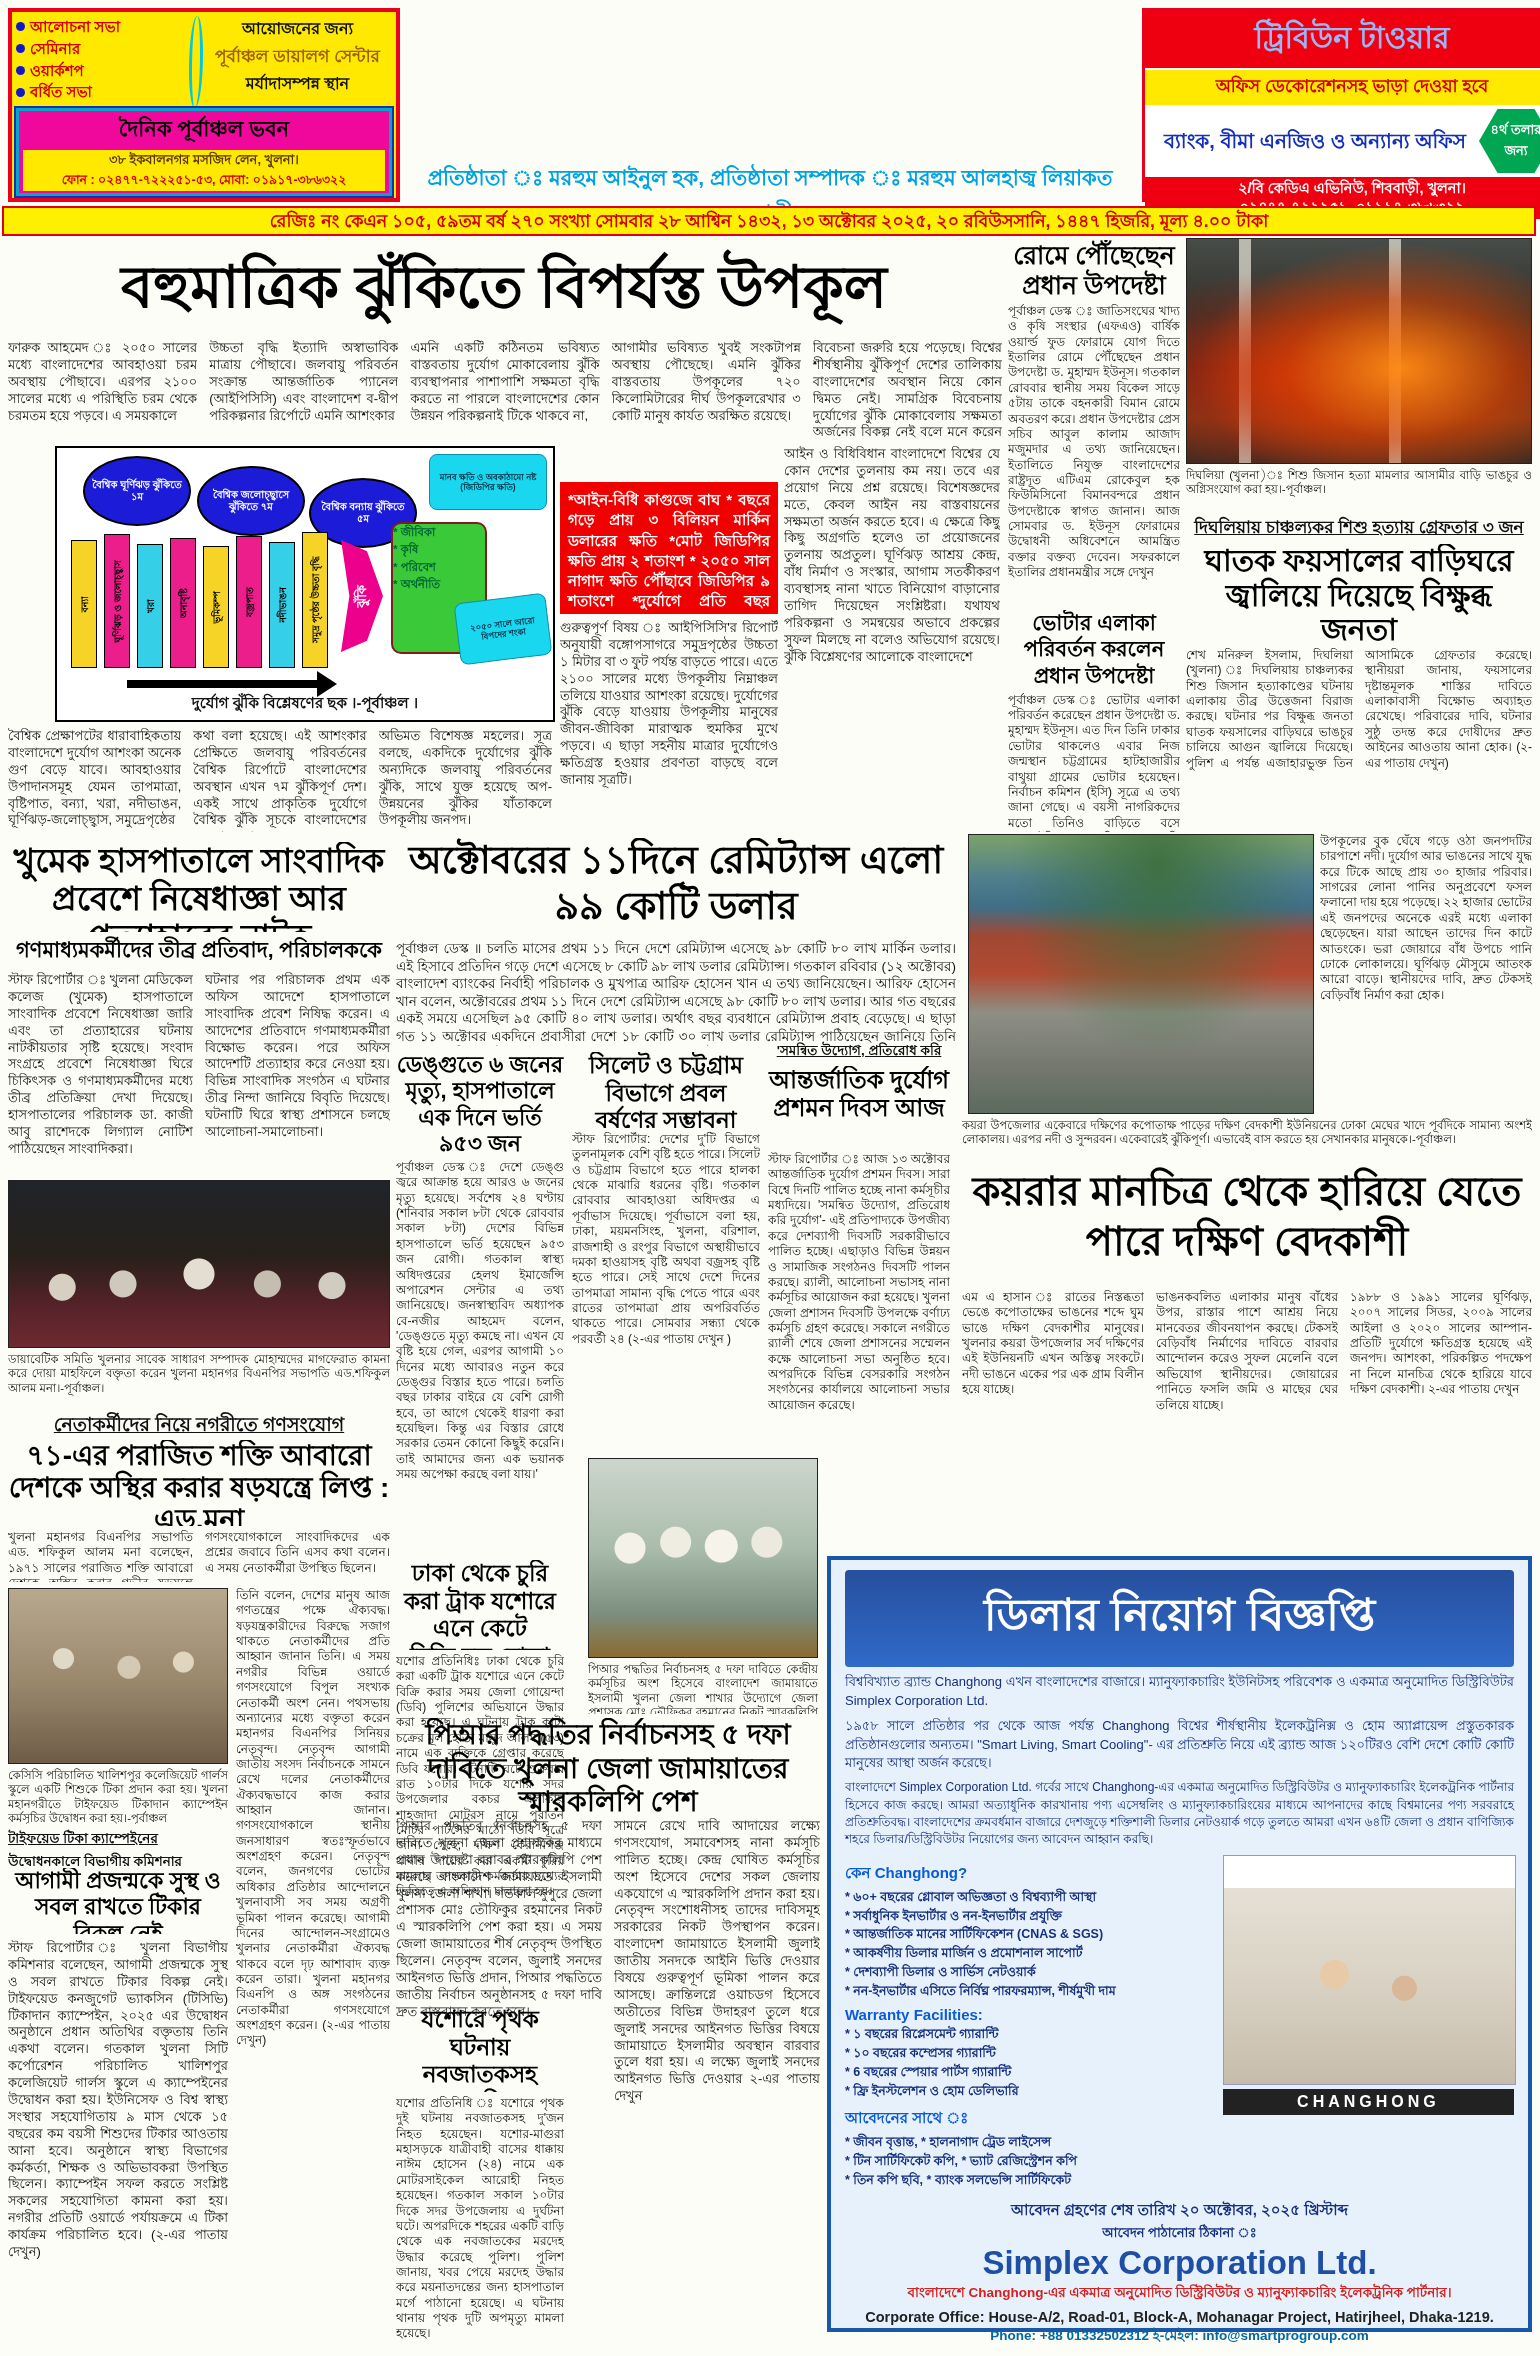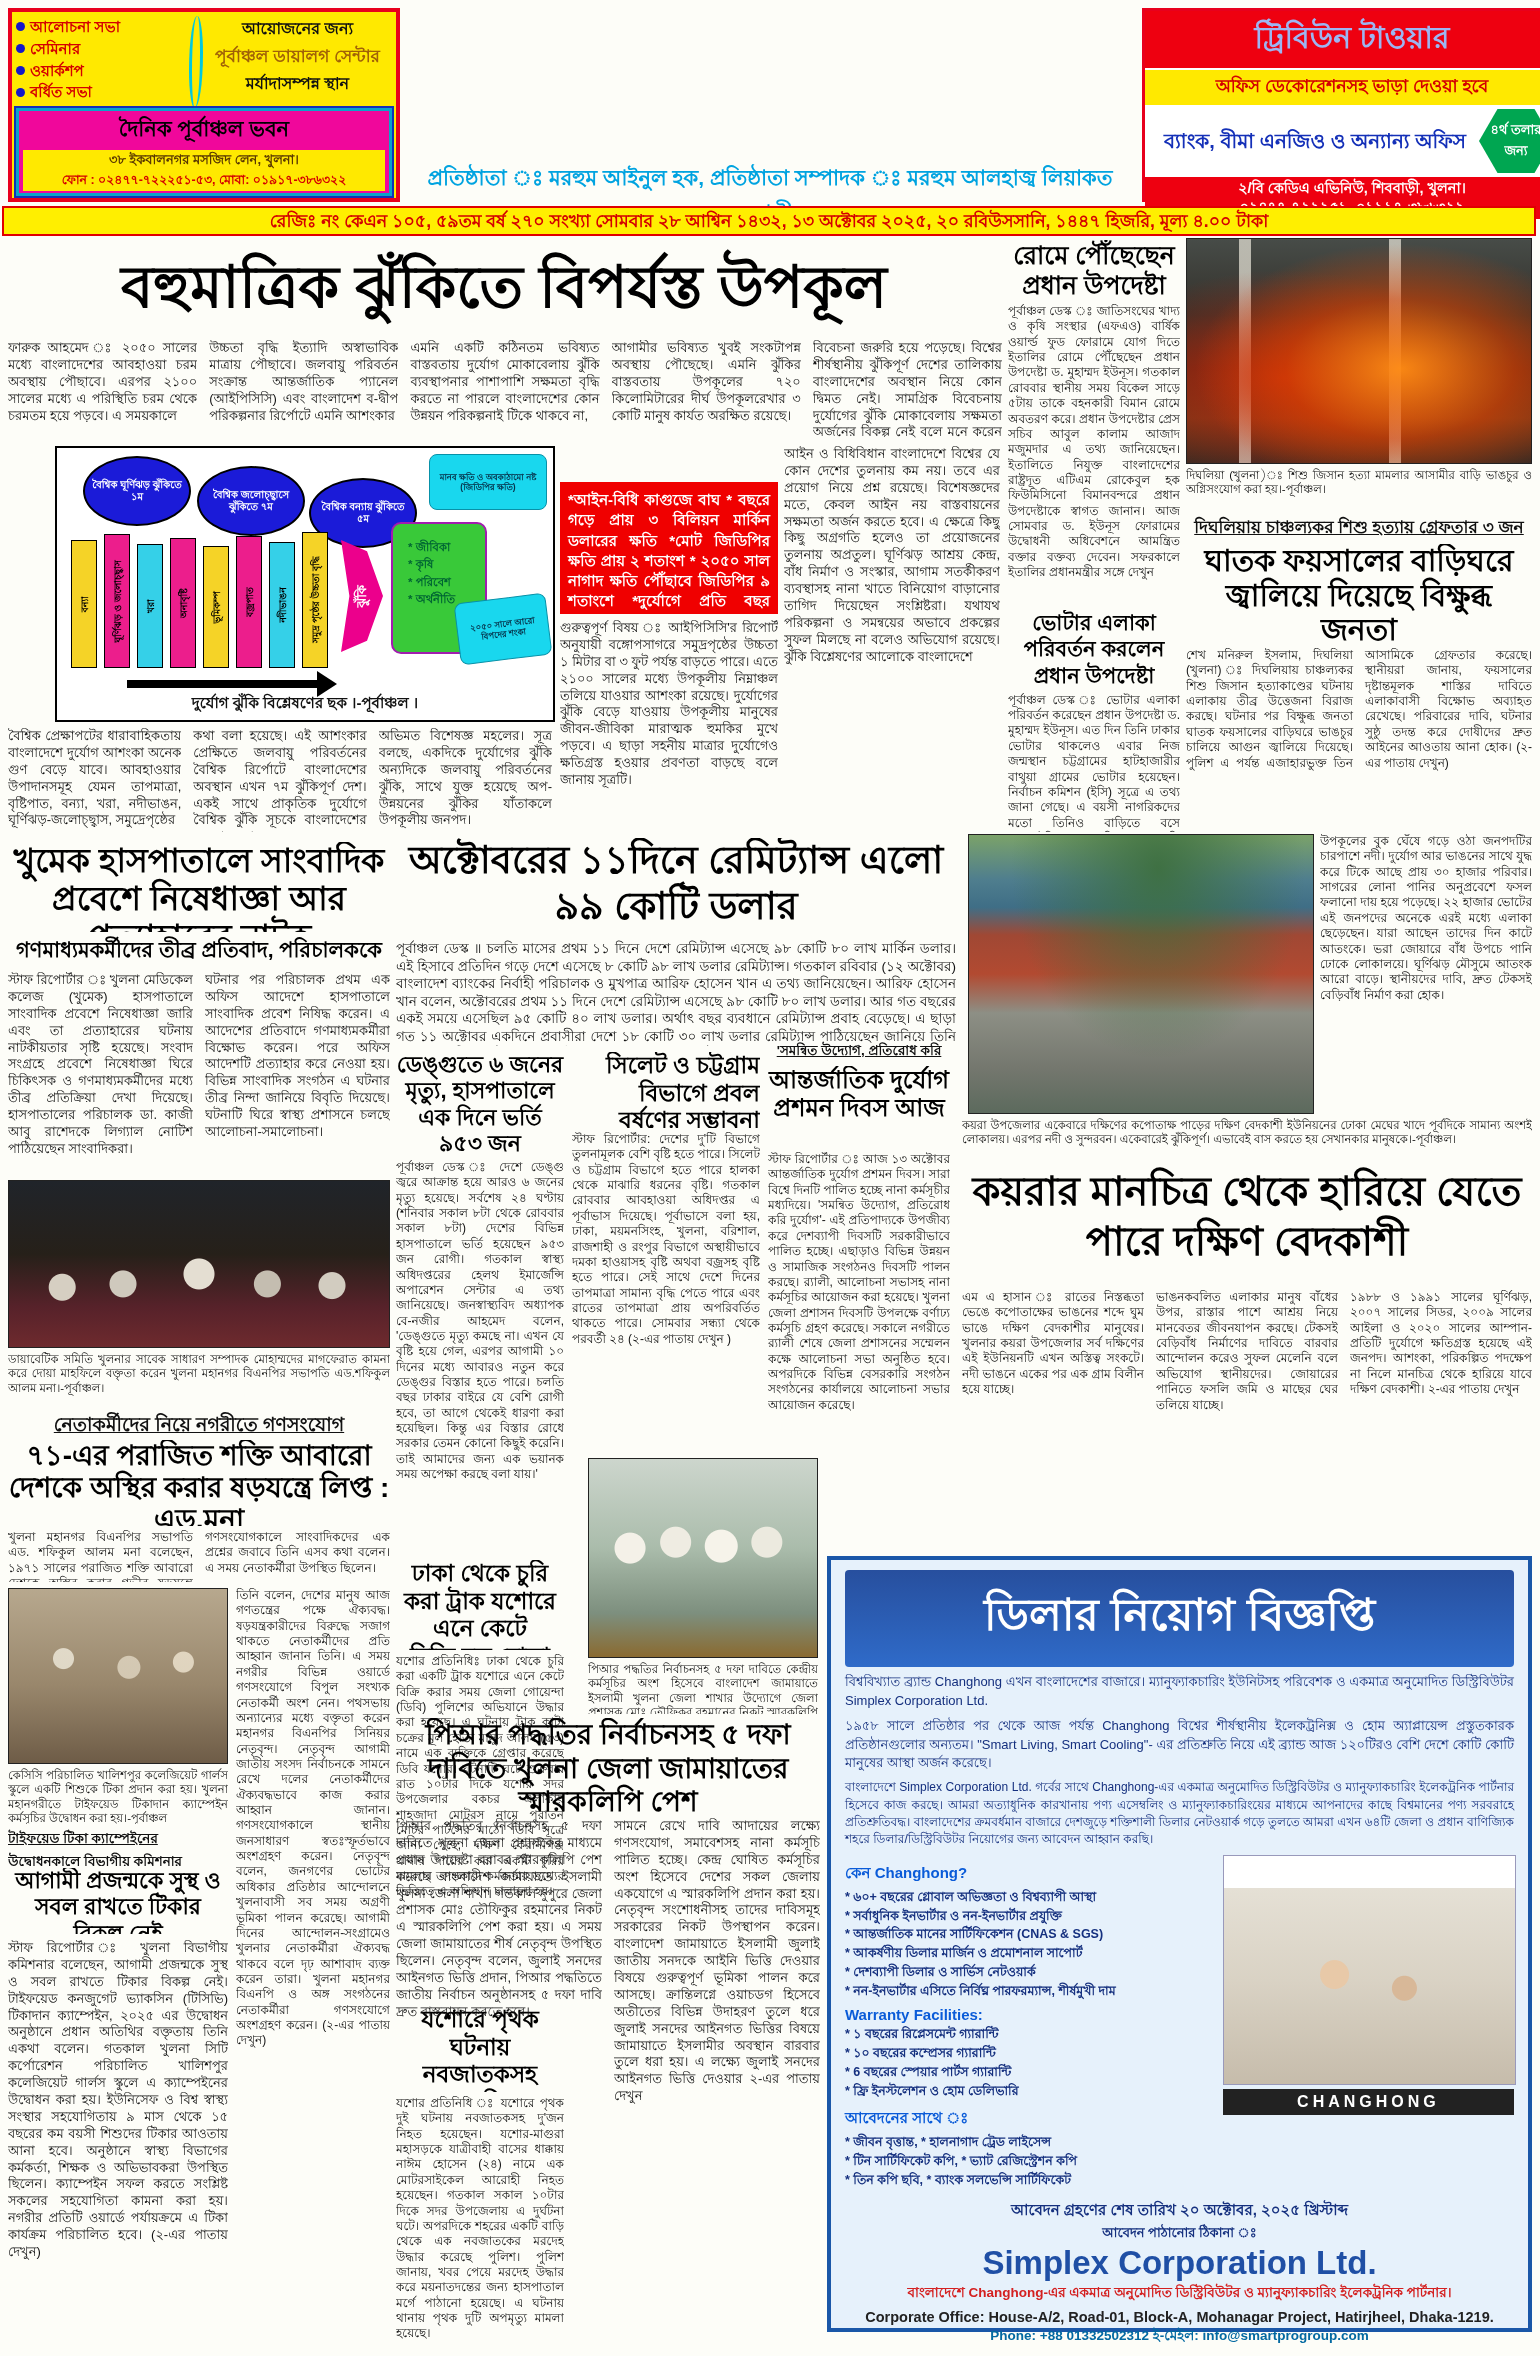--- a/index.html
+++ b/index.html
@@ -46,21 +46,21 @@
   
   .ig{background:#fff;border:2px solid #000;box-sizing:border-box;}
   .ig-bubble{position:absolute;width:108px;height:70px;border-radius:50%;background:#1b1bd8;border:2px solid #000;
              color:#fff;font-size:10px;font-weight:bold;display:flex;align-items:center;justify-content:center;
              text-align:center;padding:4px;box-sizing:border-box;line-height:1.2;}
   .ig-bar{position:absolute;width:24px;border:1px solid #000;display:flex;align-items:center;justify-content:center;}
   .ig-blabel{writing-mode:vertical-rl;transform:rotate(180deg);font-size:9.5px;font-weight:bold;color:#000;
              white-space:nowrap;overflow:hidden;max-height:130px;}
   .ig-arrowshape{position:absolute;background:#ec008c;display:flex;align-items:center;justify-content:center;
              clip-path:polygon(0 0,62% 10%,100% 50%,62% 90%,0 100%,20% 50%);}
-  .ig-green{position:absolute;background:#39c939;border:2px solid #a21caf;border-radius:10px;padding:15px;
+  .ig-green{position:absolute;background:#39c939;border:2px solid #7f1d1d;border-radius:10px;padding:0;
              box-sizing:border-box;color:#063;font-weight:bold;font-size:11.5px;line-height:1.5;}
   .ig-cy{position:absolute;background:#19d7ee;border:1px solid #0891a8;border-radius:8px;color:#06324a;
              font-size:8.5px;font-weight:bold;display:flex;align-items:center;text-align:center;padding:3px;box-sizing:border-box;line-height:1.2;}
   .ig-bigarrow{position:absolute;background:#000;height:8px;}
   .ig-bigarrow:after{content:"";position:absolute;right:-20px;top:-9px;border-left:20px solid #000;
              border-top:13px solid transparent;border-bottom:13px solid transparent;}
   .ig-cap{position:absolute;left:0;right:0;bottom:4px;text-align:center;font-weight:bold;font-size:15px;}
   .redbox{background:#f00000;color:#fff;font-weight:bold;font-size:15px;line-height:1.35;
           padding:8px;box-sizing:border-box;text-align:justify;overflow:hidden;}
   
@@ -269,21 +269,21 @@
   <div class="abs hl" style="left:396px;top:1052px;width:168px;height:104px;font-size:22px;line-height:1.2;">ডেঙ্গুতে ৬ জনের মৃত্যু, হাসপাতালে এক দিনে ভর্তি ৯৫৩ জন</div>
   <div class="abs jt sm" style="left:396px;top:1160px;width:168px;height:396px;">পূর্বাঞ্চল ডেস্ক ঃ দেশে ডেঙ্গু জ্বরে আক্রান্ত হয়ে আরও ৬ জনের মৃত্যু হয়েছে। সর্বশেষ ২৪ ঘণ্টায় (শনিবার সকাল ৮টা থেকে রোববার সকাল ৮টা) দেশের বিভিন্ন হাসপাতালে ভর্তি হয়েছেন ৯৫৩ জন রোগী। গতকাল স্বাস্থ্য অধিদপ্তরের হেলথ ইমার্জেন্সি অপারেশন সেন্টার এ তথ্য জানিয়েছে। জনস্বাস্থ্যবিদ অধ্যাপক বে-নজীর আহমেদ বলেন, 'ডেঙ্গুতে মৃত্যু কমছে না। এখন যে বৃষ্টি হয়ে গেল, এরপর আগামী ১০ দিনের মধ্যে আবারও নতুন করে ডেঙ্গুর বিস্তার হতে পারে। চলতি বছর ঢাকার বাইরে যে বেশি রোগী হবে, তা আগে থেকেই ধারণা করা হয়েছিল। কিন্তু এর বিস্তার রোধে সরকার তেমন কোনো কিছুই করেনি। তাই আমাদের জন্য এক ভয়ানক সময় অপেক্ষা করছে বলা যায়।'</div>
   <div class="abs hl" style="left:396px;top:1560px;width:168px;height:90px;font-size:23px;line-height:1.2;">ঢাকা থেকে চুরি করা ট্রাক যশোরে এনে কেটে বিক্রি,মূল হোতা গ্রেফতার</div>
   <div class="abs jt sm" style="left:396px;top:1654px;width:168px;height:348px;">যশোর প্রতিনিধিঃ ঢাকা থেকে চুরি করা একটি ট্রাক যশোরে এনে কেটে বিক্রি করার সময় জেলা গোয়েন্দা (ডিবি) পুলিশের অভিযানে উদ্ধার করা হয়েছে। এ ঘটনায় ট্রাক কাটা চক্রের মূল হোতা মাসুদ আলম (৫৩) নামে এক ব্যক্তিকে গ্রেপ্তার করেছে ডিবি যশোর। ঘটনাটি ঘটে শুক্রবার রাত ১০টার দিকে যশোর সদর উপজেলার বকচর এলাকায় শাহজাদা মোটরস নামে পুরাতন মোটর পার্টসের মার্ঠে। ডিবি সূত্রে জানা গেছে, দক্ষিণ কেরানীগঞ্জ থানায় দায়ের করা একটি চুরির মামলার তদন্তকারী কর্মকর্তার তথ্যের ভিত্তিতে এ অভিযান চালানো হয়।</div>
   <div class="abs hl" style="left:396px;top:2006px;width:168px;height:86px;font-size:23px;line-height:1.2;">যশোরে পৃথক ঘটনায় নবজাতকসহ ২জন নিহত</div>
   <div class="abs jt sm" style="left:396px;top:2096px;width:168px;height:254px;">যশোর প্রতিনিধি ঃ যশোরে পৃথক দুই ঘটনায় নবজাতকসহ দু'জন নিহত হয়েছেন। যশোর-মাগুরা মহাসড়কে যাত্রীবাহী বাসের ধাক্কায় নাঈম হোসেন (২৪) নামে এক মোটরসাইকেল আরোহী নিহত হয়েছেন। গতকাল সকাল ১০টার দিকে সদর উপজেলায় এ দুর্ঘটনা ঘটে। অপরদিকে শহরের একটি বাড়ি থেকে এক নবজাতকের মরদেহ উদ্ধার করেছে পুলিশ। পুলিশ জানায়, খবর পেয়ে মরদেহ উদ্ধার করে ময়নাতদন্তের জন্য হাসপাতাল মর্গে পাঠানো হয়েছে। এ ঘটনায় থানায় পৃথক দুটি অপমৃত্যু মামলা হয়েছে।</div>
 
   <div class="abs hl" style="left:396px;top:838px;width:560px;height:98px;font-size:38px;line-height:1.2;">অক্টোবরের ১১দিনে রেমিট্যান্স এলো ৯৯ কোটি ডলার</div>
   <div class="abs jt" style="left:396px;top:940px;width:560px;height:106px;font-size:13.5px;">পূর্বাঞ্চল ডেস্ক ॥ চলতি মাসের প্রথম ১১ দিনে দেশে রেমিট্যান্স এসেছে ৯৮ কোটি ৮০ লাখ মার্কিন ডলার। এই হিসাবে প্রতিদিন গড়ে দেশে এসেছে ৮ কোটি ৯৮ লাখ ডলার রেমিট্যান্স। গতকাল রবিবার (১২ অক্টোবর) বাংলাদেশ ব্যাংকের নির্বাহী পরিচালক ও মুখপাত্র আরিফ হোসেন খান এ তথ্য জানিয়েছেন। আরিফ হোসেন খান বলেন, অক্টোবরের প্রথম ১১ দিনে দেশে রেমিট্যান্স এসেছে ৯৮ কোটি ৮০ লাখ ডলার। আর গত বছরের একই সময়ে এসেছিল ৯৫ কোটি ৪০ লাখ ডলার। অর্থাৎ বছর ব্যবধানে রেমিট্যান্স প্রবাহ বেড়েছে। এ ছাড়া গত ১১ অক্টোবর একদিনে প্রবাসীরা দেশে ১৮ কোটি ৩০ লাখ ডলার রেমিট্যান্স পাঠিয়েছেন জানিয়ে তিনি বলেন, চলতি অর্থবছরের জুলাই থেকে ১১ অক্টোবর পর্যন্ত দেশে এসেছে ৮৫৭ কোটি ৩০ লাখ ডলার রেমিট্যান্স। বছর ব্যবধানে যা বেড়েছে ১৪ দশমিক ৪০ শতাংশ।</div>
 
-  <div class="abs hl" style="left:572px;top:1052px;width:188px;height:76px;font-size:23px;line-height:1.2;text-align:right;">সিলেট ও চট্টগ্রাম বিভাগে প্রবল বর্ষণের সম্ভাবনা</div>
+  <div class="abs hl" style="left:572px;top:1052px;width:188px;height:76px;font-size:23px;line-height:1.2;">সিলেট ও চট্টগ্রাম বিভাগে প্রবল বর্ষণের সম্ভাবনা</div>
   <div class="abs jt sm" style="left:572px;top:1132px;width:188px;height:320px;">স্টাফ রিপোর্টার: দেশের দু'টি বিভাগে তুলনামূলক বেশি বৃষ্টি হতে পারে। সিলেট ও চট্টগ্রাম বিভাগে হতে পারে হালকা থেকে মাঝারি ধরনের বৃষ্টি। গতকাল রোববার আবহাওয়া অধিদপ্তর এ পূর্বাভাস দিয়েছে। পূর্বাভাসে বলা হয়, ঢাকা, ময়মনসিংহ, খুলনা, বরিশাল, রাজশাহী ও রংপুর বিভাগে অস্থায়ীভাবে দমকা হাওয়াসহ বৃষ্টি অথবা বজ্রসহ বৃষ্টি হতে পারে। সেই সাথে দেশে দিনের তাপমাত্রা সামান্য বৃদ্ধি পেতে পারে এবং রাতের তাপমাত্রা প্রায় অপরিবর্তিত থাকতে পারে। সোমবার সন্ধ্যা থেকে পরবর্তী ২৪ (২-এর পাতায় দেখুন )</div>
 
   <div class="abs kicker" style="left:768px;top:1040px;width:182px;height:24px;font-size:13.5px;">'সমন্বিত উদ্যোগ, প্রতিরোধ করি দুর্যোগ'</div>
   <div class="abs hl" style="left:768px;top:1066px;width:182px;height:82px;font-size:24px;line-height:1.15;">আন্তর্জাতিক দুর্যোগ প্রশমন দিবস আজ</div>
   <div class="abs jt sm" style="left:768px;top:1152px;width:182px;height:300px;">স্টাফ রিপোর্টার ঃ আজ ১৩ অক্টোবর আন্তর্জাতিক দুর্যোগ প্রশমন দিবস। সারা বিশ্বে দিনটি পালিত হচ্ছে নানা কর্মসূচীর মধ্যদিয়ে। 'সমন্বিত উদ্যোগ, প্রতিরোধ করি দুর্যোগ'- এই প্রতিপাদ্যকে উপজীব্য করে দেশব্যাপী দিবসটি সরকারীভাবে পালিত হচ্ছে। এছাড়াও বিভিন্ন উন্নয়ন ও সামাজিক সংগঠনও দিবসটি পালন করছে। র‍্যালী, আলোচনা সভাসহ নানা কর্মসূচির আয়োজন করা হয়েছে। খুলনা জেলা প্রশাসন দিবসটি উপলক্ষে বর্ণাঢ্য কর্মসূচি গ্রহণ করেছে। সকালে নগরীতে র‍্যালী শেষে জেলা প্রশাসনের সম্মেলন কক্ষে আলোচনা সভা অনুষ্ঠিত হবে। অপরদিকে বিভিন্ন বেসরকারি সংগঠন সংগঠনের কার্যালয়ে আলোচনা সভার আয়োজন করেছে।</div>
 
   <div class="abs photo jamaat-photo" style="left:588px;top:1458px;width:230px;height:200px;"></div>
   <div class="abs cap" style="left:588px;top:1662px;width:230px;height:52px;">পিআর পদ্ধতির নির্বাচনসহ ৫ দফা দাবিতে কেন্দ্রীয় কর্মসূচির অংশ হিসেবে বাংলাদেশ জামায়াতে ইসলামী খুলনা জেলা শাখার উদ্যোগে জেলা প্রশাসক মোঃ তৌফিকুর রহমানের নিকট স্মারকলিপি প্রদান করা হয়।-পূর্বাঞ্চল।</div>
   <div class="abs hl" style="left:396px;top:1718px;width:424px;height:94px;font-size:28px;line-height:1.2;">পিআর পদ্ধতির নির্বাচনসহ ৫ দফা দাবিতে খুলনা জেলা জামায়াতের স্মারকলিপি পেশ</div>
   <div class="abs row" style="left:396px;top:1818px;width:424px;height:532px;">

